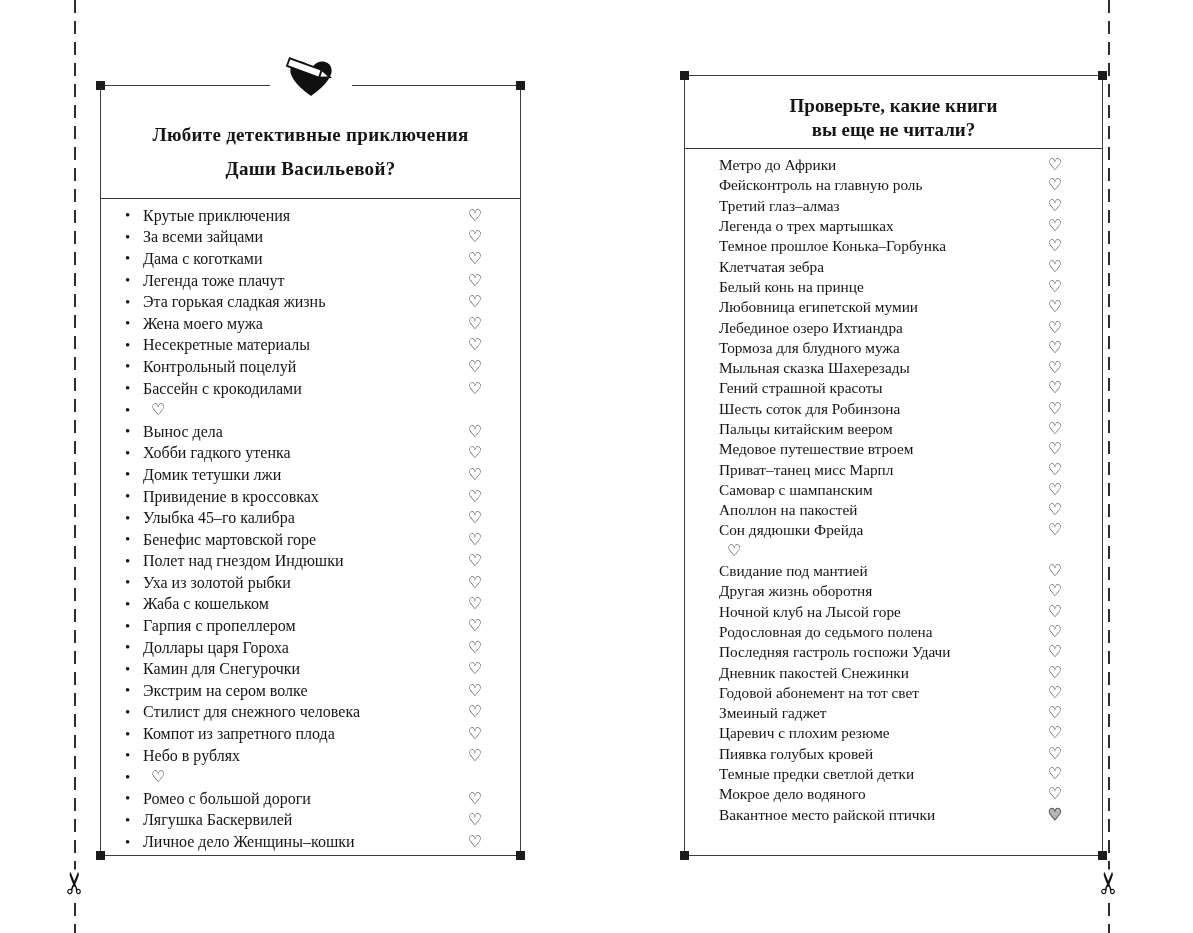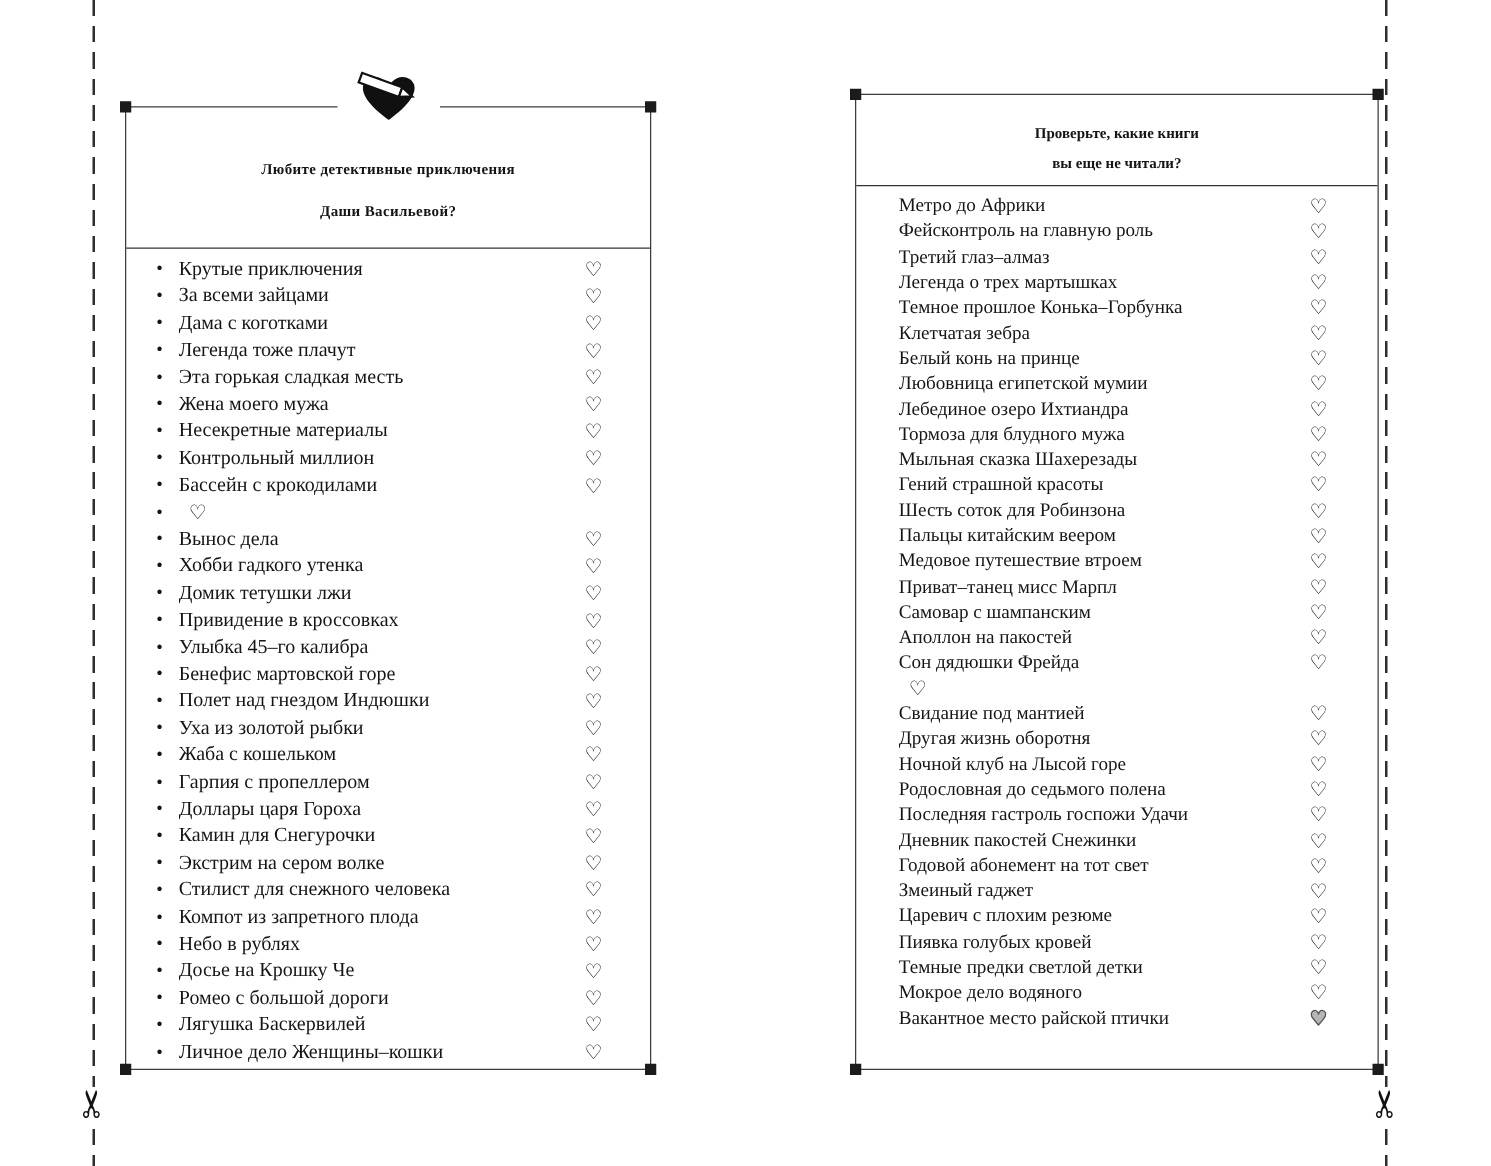--- a/index.html
+++ b/index.html
@@ -22,21 +22,21 @@
   .page{position:absolute;border:1.5px solid #3d3d3d;background:#fff;}
   .page-left{left:100px;top:85px;width:419px;height:769px;}
   .page-right{left:684px;top:75px;width:417px;height:779px;}
   .corner{position:absolute;width:9px;height:9px;background:#1b1b1b;}
   .tl{left:-5px;top:-5px;} .tr{right:-5px;top:-5px;}
   .bl{left:-5px;bottom:-5px;} .br{right:-5px;bottom:-5px;}
   .page-icon{
     position:absolute;top:-31px;left:50%;transform:translateX(-50%);
     background:#fff;padding:0 14px;line-height:0;
   }
-  .page-title{margin:0;text-align:center;font-weight:bold;font-size:12px;}
+  .page-title{margin:0;text-align:center;font-weight:bold;font-size:19px;}
   .page-left  .page-title{margin-top:32px;line-height:34px;letter-spacing:.3px;}
   .page-right .page-title{margin-top:18px;line-height:24px;}
   .rule{border-top:1.4px solid #333;}
   .page-left  .rule{margin-top:12px;}
   .page-right .rule{margin-top:6px;}
   .list{padding-top:6px;}
   .row{display:flex;align-items:center;}
   .page-left  .row{height:21.6px;padding:0 38px 0 24px;font-size:16px;}
   .page-right .row{height:20.3px;padding:0 40px 0 34px;font-size:15.3px;}
   .bullet{width:18px;font-size:15px;flex:0 0 auto;}
@@ -92,36 +92,36 @@
         <span class="book">Дама с коготками</span>
         <span class="heart">♡</span>
       </div>
       <div class="row">
         <span class="bullet">•</span>
         <span class="book">Легенда тоже плачут</span>
         <span class="heart">♡</span>
       </div>
       <div class="row">
         <span class="bullet">•</span>
-        <span class="book">Эта горькая сладкая месть</span>
+        <span class="book">Эта горькая сладкая жизнь</span>
         <span class="heart">♡</span>
       </div>
       <div class="row">
         <span class="bullet">•</span>
         <span class="book">Жена моего мужа</span>
         <span class="heart">♡</span>
       </div>
       <div class="row">
         <span class="bullet">•</span>
         <span class="book">Несекретные материалы</span>
         <span class="heart">♡</span>
       </div>
       <div class="row">
         <span class="bullet">•</span>
-        <span class="book">Контрольный миллион</span>
+        <span class="book">Контрольный поцелуй</span>
         <span class="heart">♡</span>
       </div>
       <div class="row">
         <span class="bullet">•</span>
         <span class="book">Бассейн с крокодилами</span>
         <span class="heart">♡</span>
       </div>
       <div class="row">
         <span class="bullet">•</span>
         <span class="heart">♡</span>
@@ -201,21 +201,20 @@
         <span class="book">Компот из запретного плода</span>
         <span class="heart">♡</span>
       </div>
       <div class="row">
         <span class="bullet">•</span>
         <span class="book">Небо в рублях</span>
         <span class="heart">♡</span>
       </div>
       <div class="row">
         <span class="bullet">•</span>
-        <span class="book">Досье на Крошку Че</span>
         <span class="heart">♡</span>
       </div>
       <div class="row">
         <span class="bullet">•</span>
         <span class="book">Ромео с большой дороги</span>
         <span class="heart">♡</span>
       </div>
       <div class="row">
         <span class="bullet">•</span>
         <span class="book">Лягушка Баскервилей</span>

